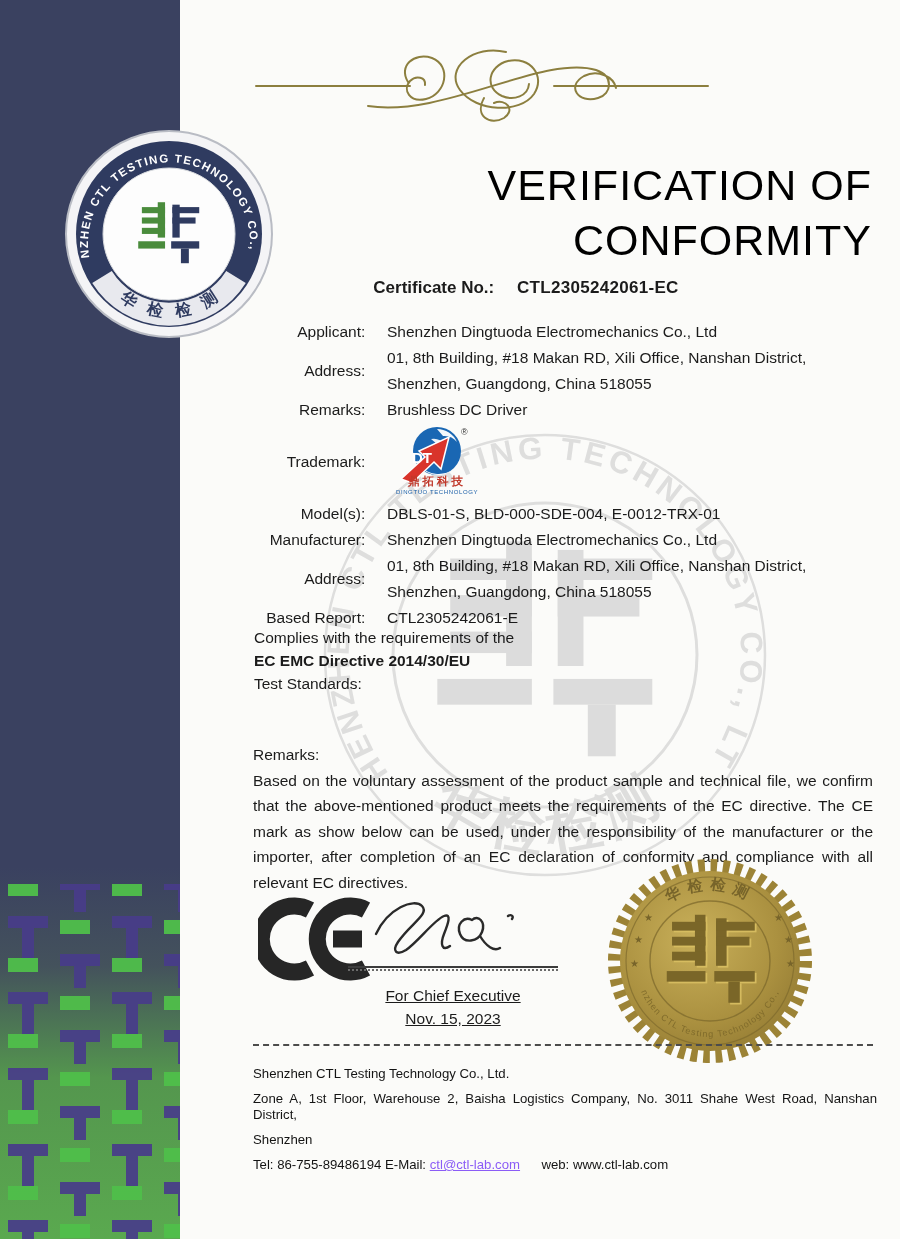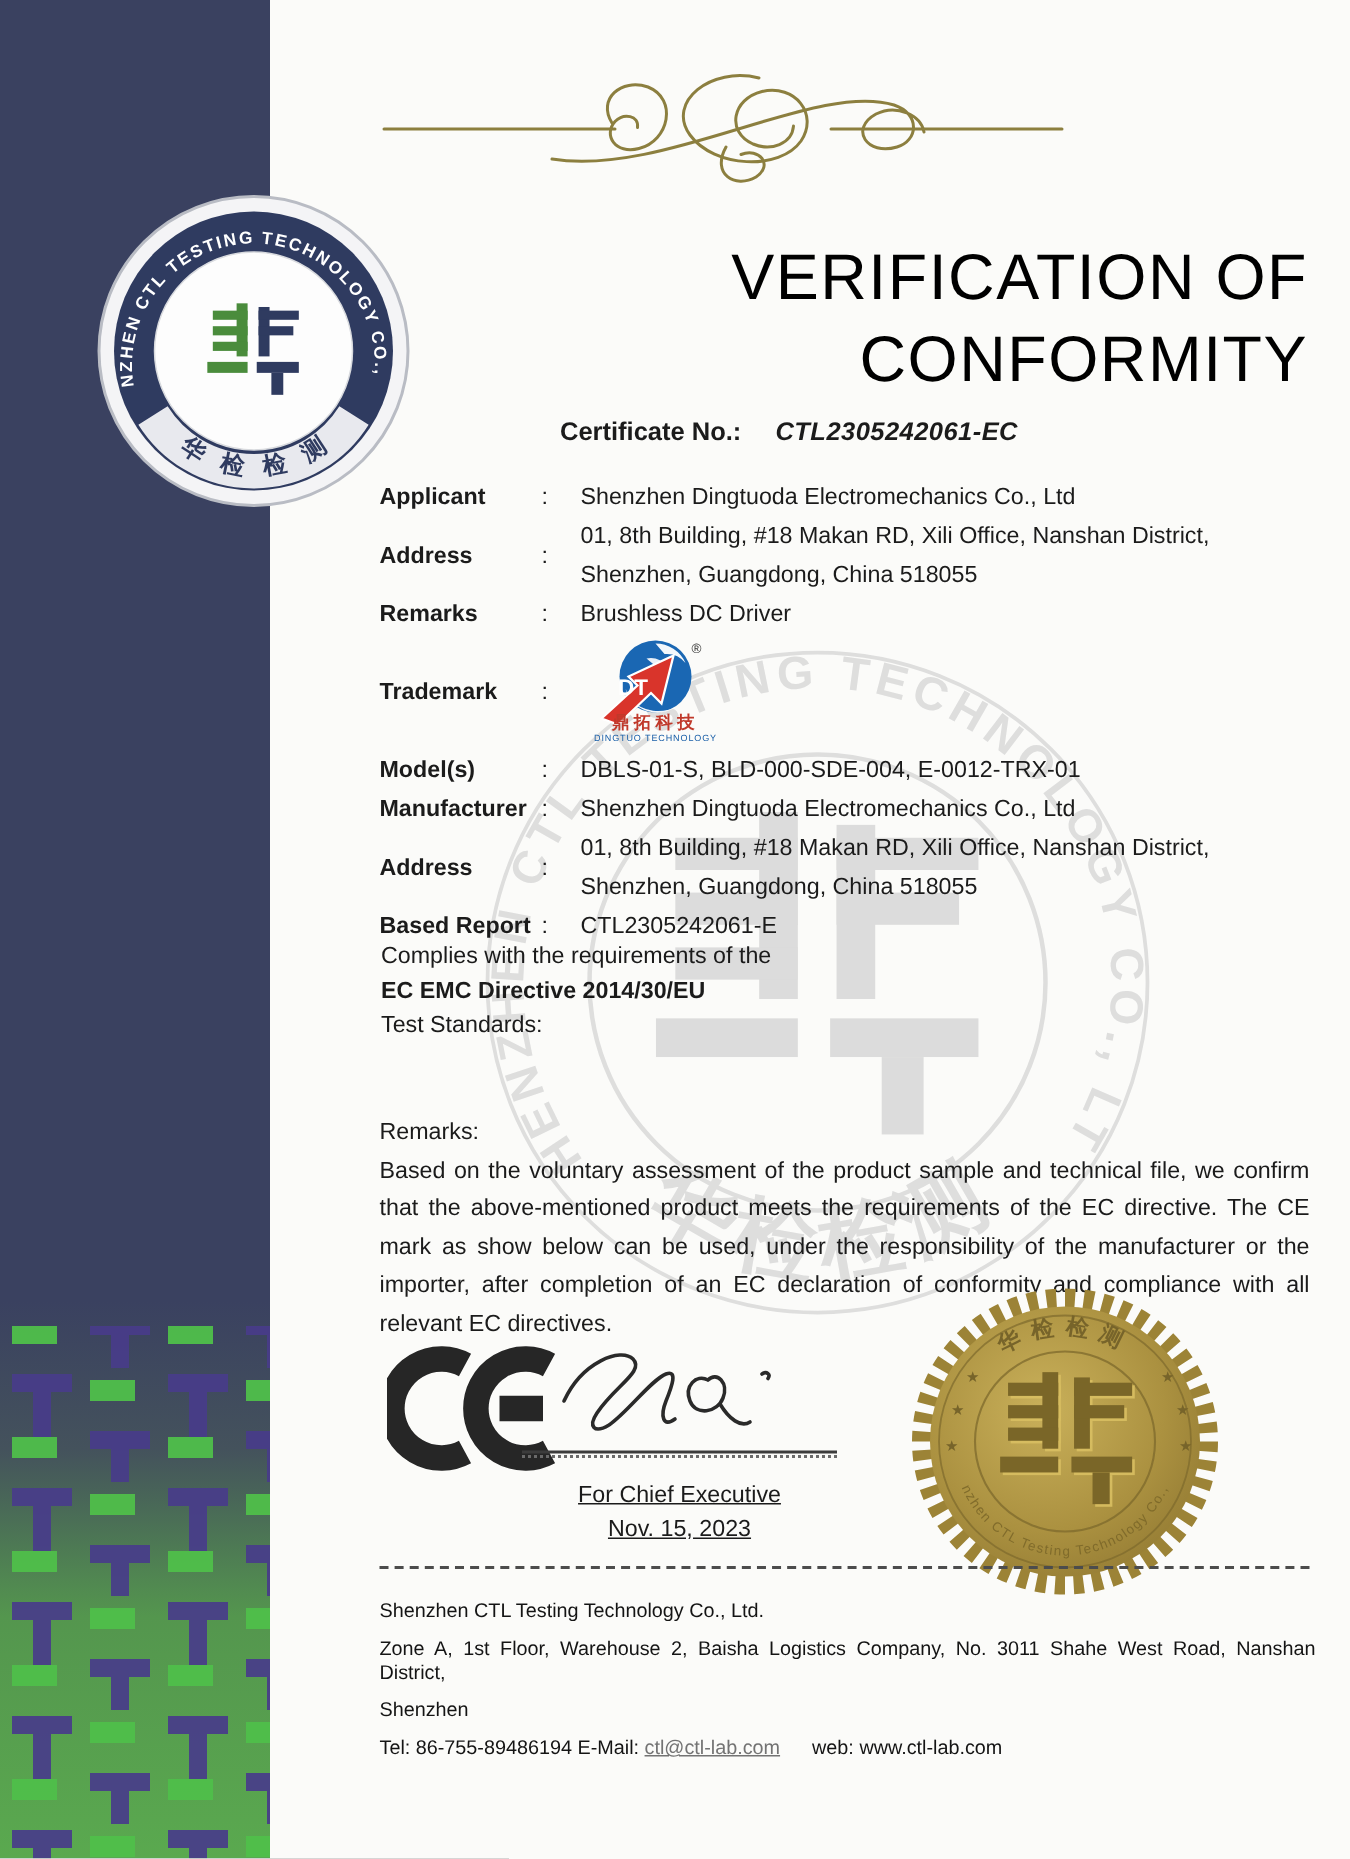--- a/index.html
+++ b/index.html
@@ -16,26 +16,26 @@
   
   #watermark{left:263px;top:373px;z-index:1;opacity:.8;}
 
   
   #flourish{left:248px;top:46px;z-index:3;}
 
   
   .title{left:180px;top:158px;width:692px;text-align:right;z-index:3;
          font-size:43px;letter-spacing:1px;line-height:1.28;color:#000000;font-weight:500;}
   .certline{left:180px;top:278px;width:692px;text-align:center;z-index:3;font-size:17px;font-weight:bold;}
-  .certline .num{margin-left:18px;letter-spacing:.3px;font-style:italic;}
+  .certline .num{margin-left:18px;letter-spacing:.3px;}
 
   
   .fields{left:253px;top:319px;width:624px;z-index:3;font-size:15.5px;line-height:26px;}
   .frow{display:grid;grid-template-columns:108px 26px 1fr;align-items:start;}
-  .frow .lab{font-weight:bold;}
+  .frow .lab{font-weight:normal;text-align:right;}
   .frow .col{text-align:left;}
   .frow.center .lab,.frow.center .col{align-self:center;}
 
   
   .tm-wrap{position:relative;height:72px;margin:2px 0 4px 0;}
 
   
   .comp{left:254px;top:626px;width:624px;z-index:3;font-size:15.5px;line-height:23px;}
   .comp .b{font-weight:bold;}
   .standards{margin-top:10px;text-align:center;font-weight:bold;line-height:26px;}
@@ -53,21 +53,21 @@
   .sig-date{margin-top:5px;font-size:15.5px;text-decoration:underline;}
 
   
   #seal{left:604px;top:855px;z-index:3;}
 
   
   .sep{left:253px;top:1044px;width:620px;border-top:2px dashed #4c4c4c;z-index:3;}
   .footer{left:253px;top:1058px;width:624px;z-index:3;font-size:13.2px;line-height:16px;color:#141414;}
   .footer .row{margin-bottom:9px;}
   .footer .addr{text-align:justify;}
-  .footer a{color:#737373;margin-top:35px;}
+  .footer a{color:#8b5cf6;margin-top:35px;}
   .footer .gap{display:inline-block;width:14px;}
   .footer .row{margin-top:8px;}
 </style>
 </head>
 <body>
 
 <div class="page">
 
   <svg width="0" height="0" style="position:absolute" aria-hidden="true">
     <defs>

